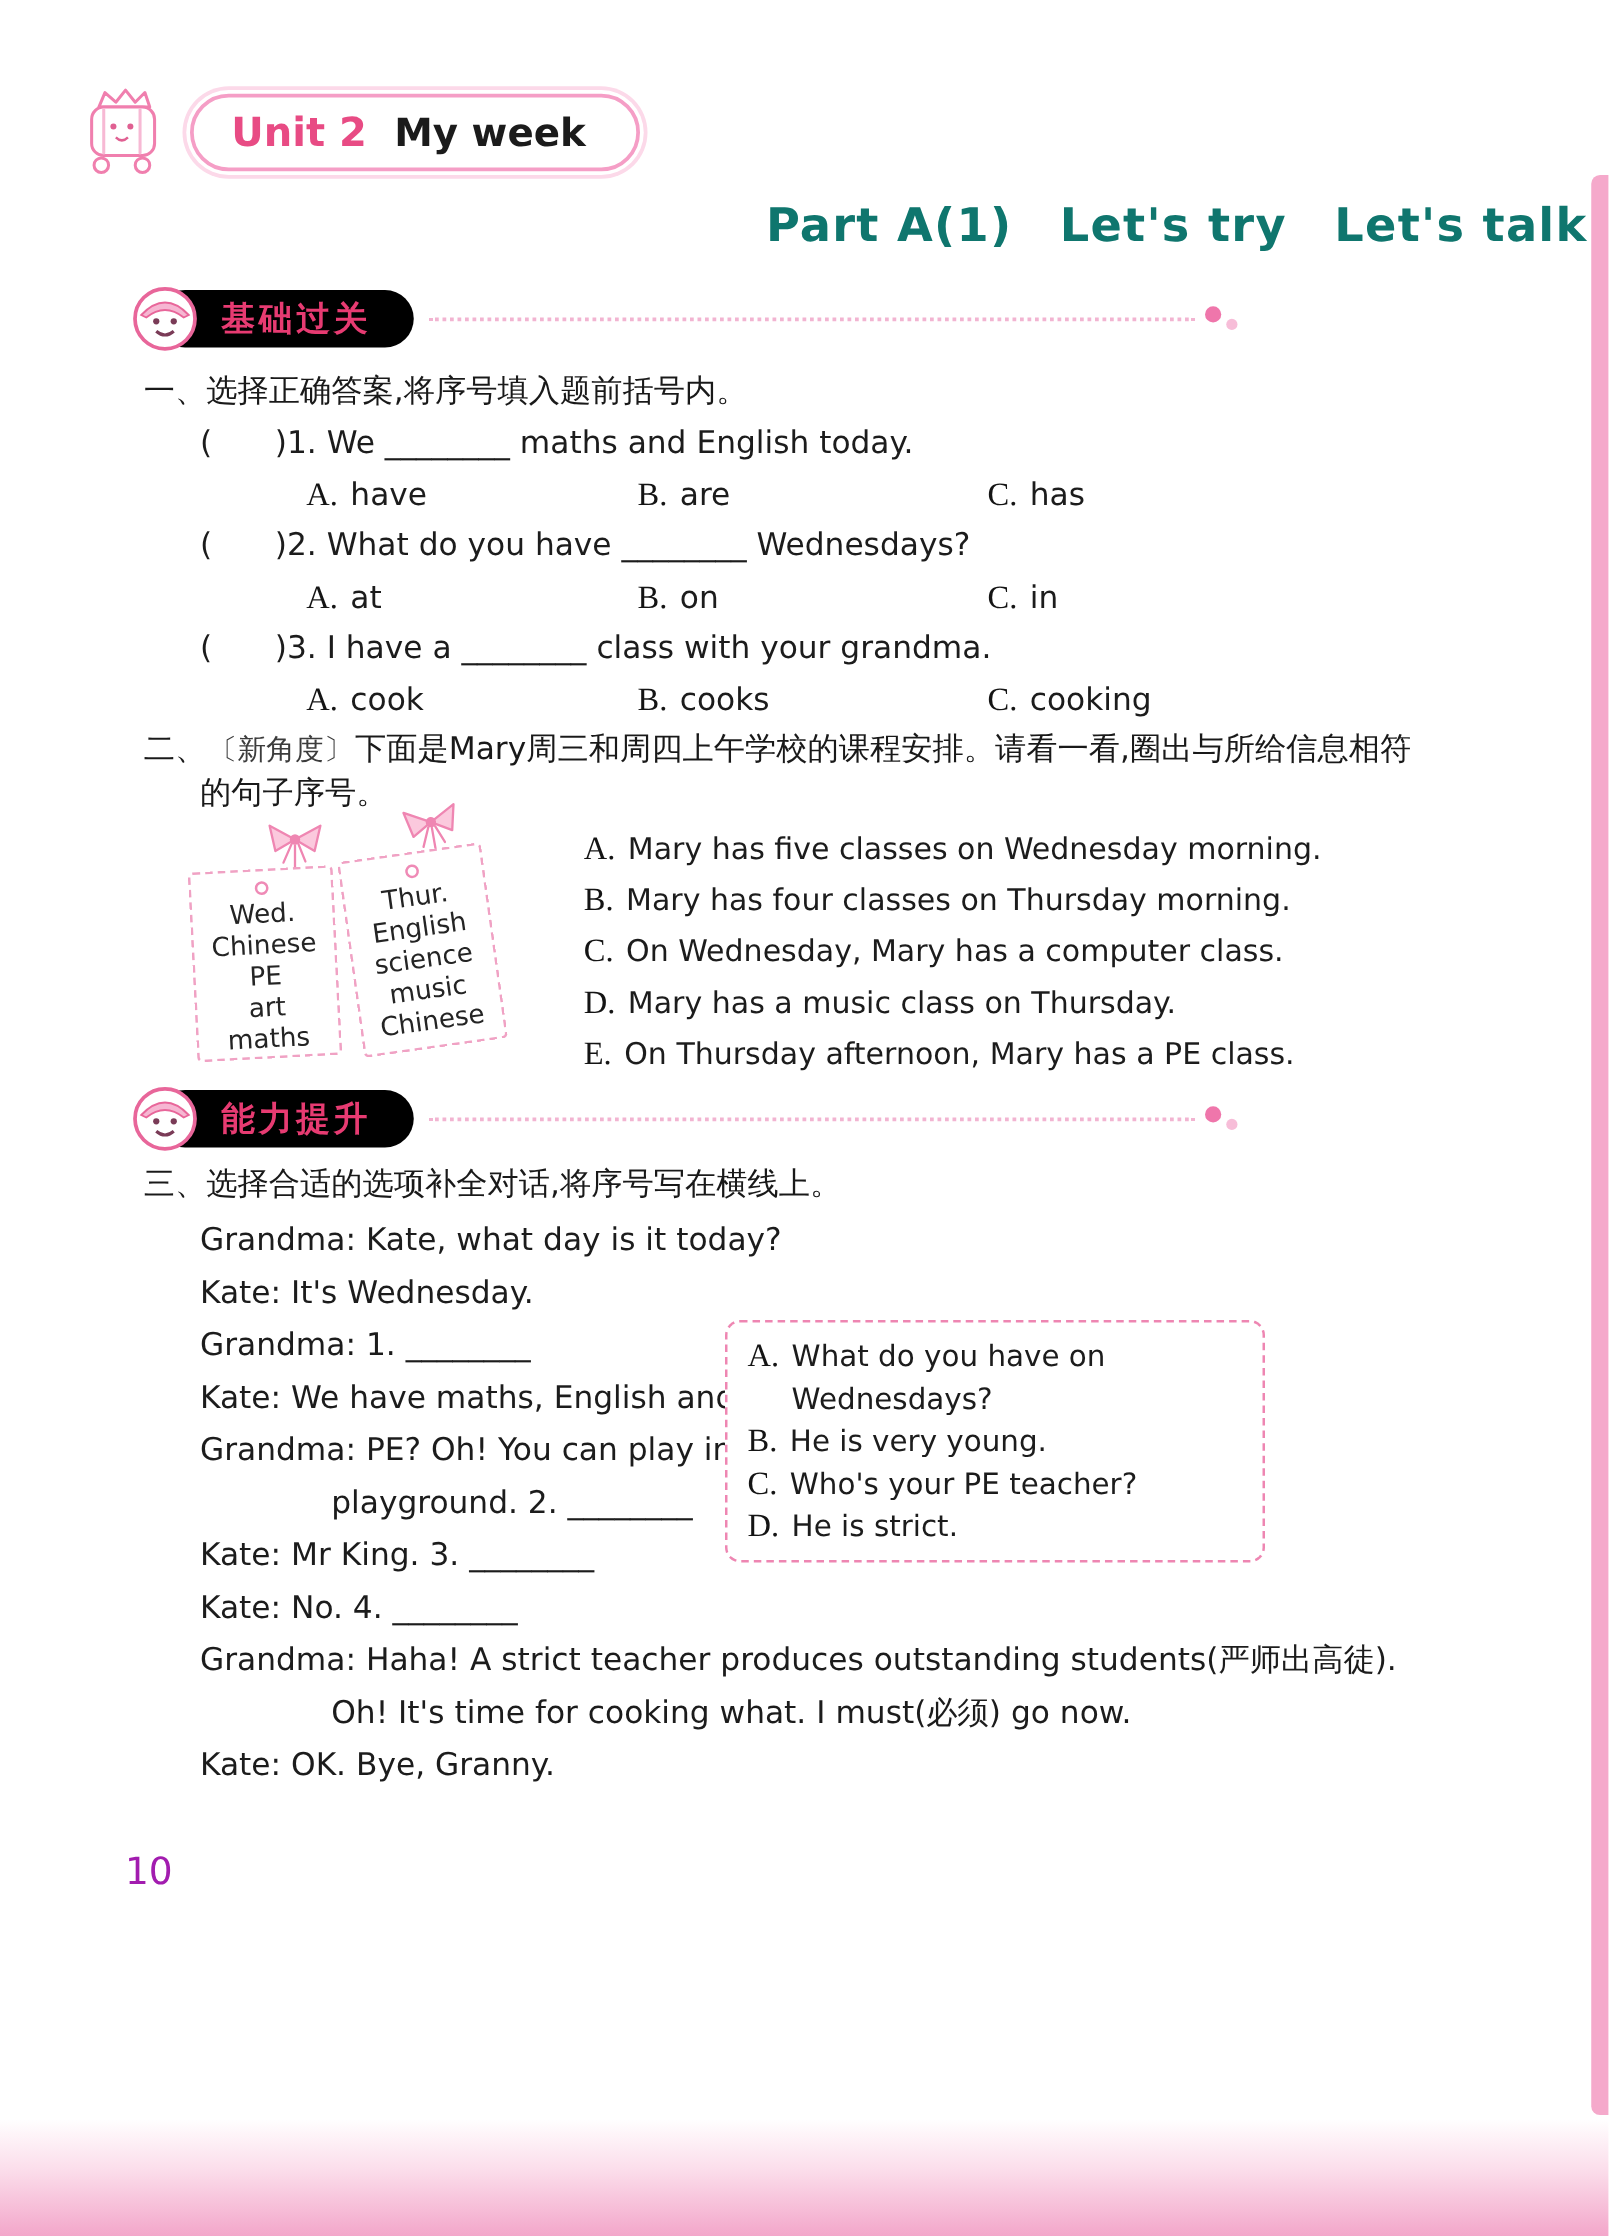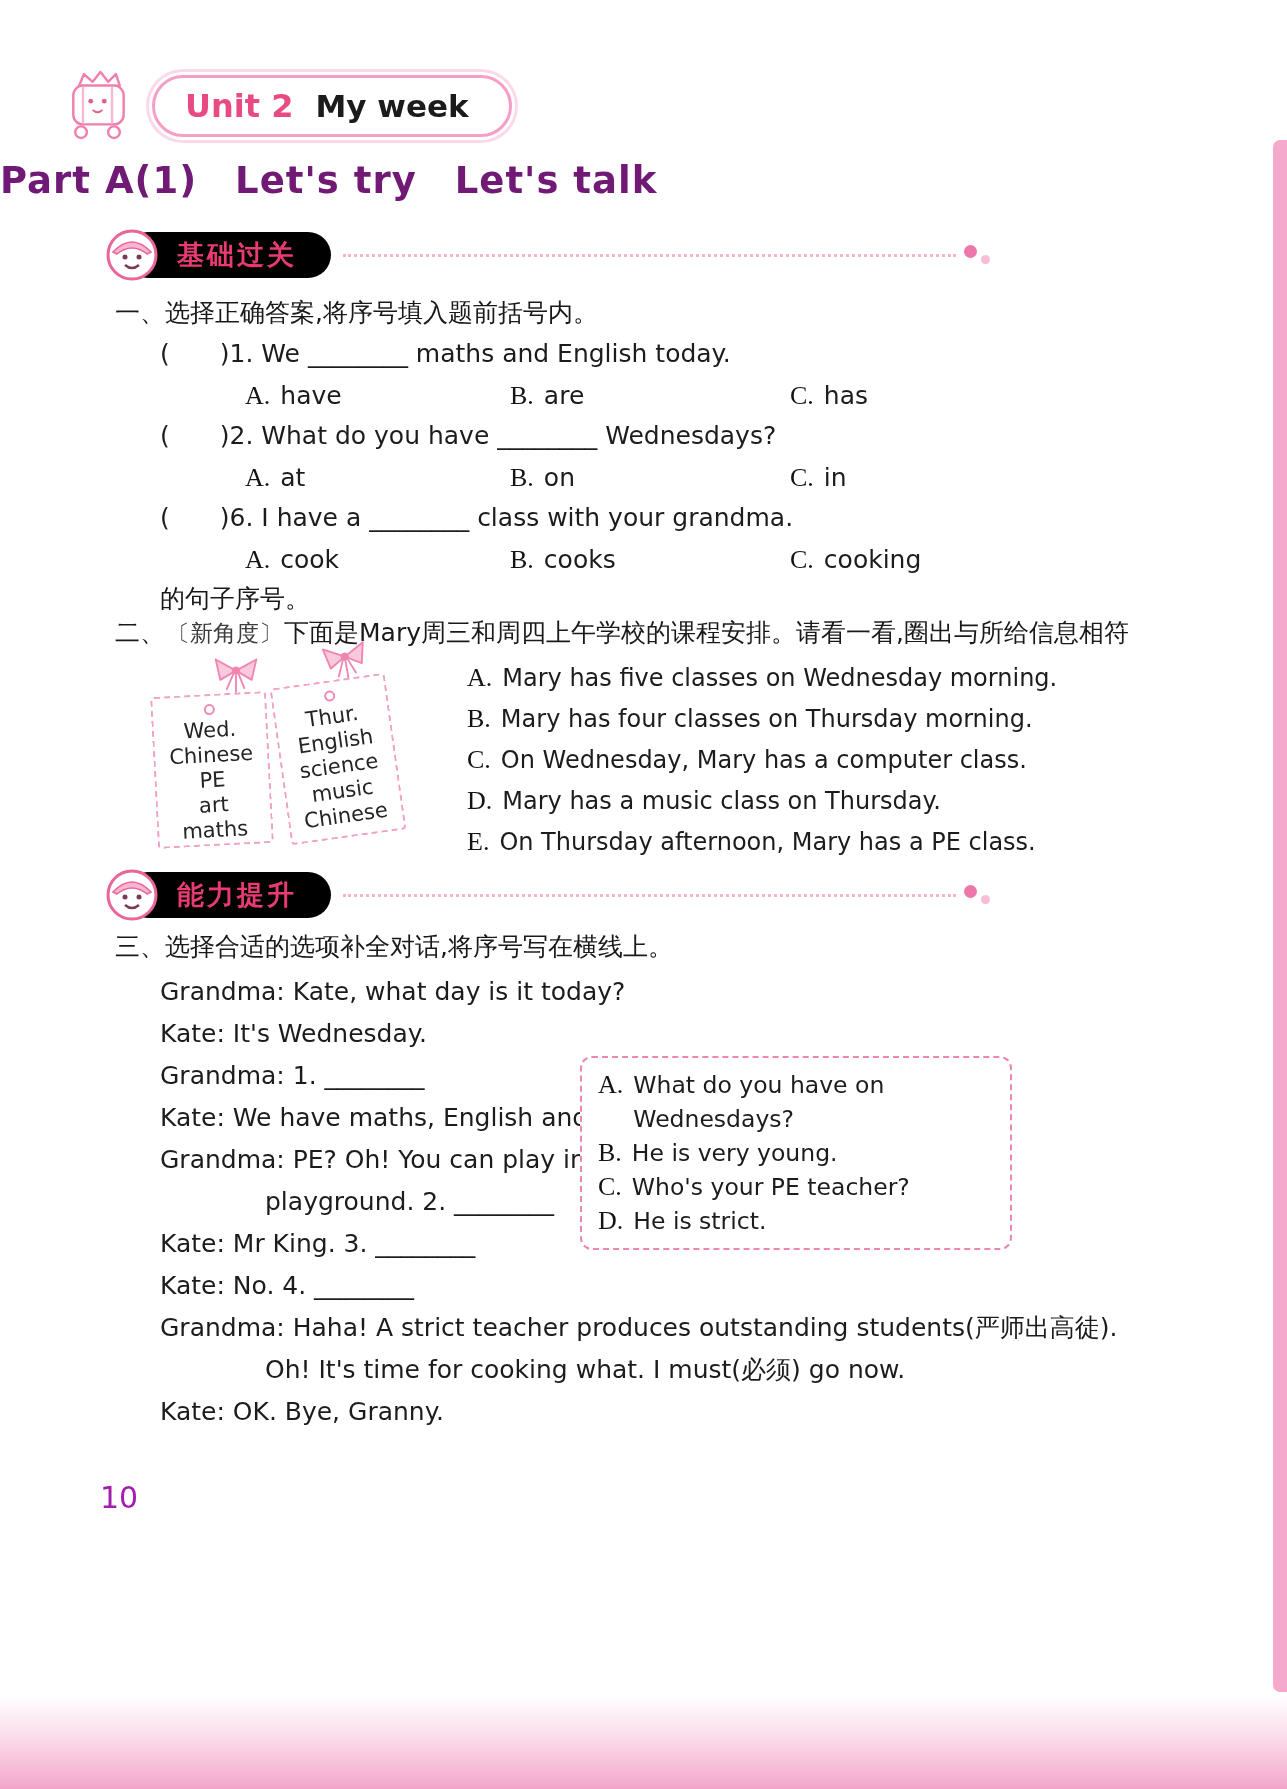--- a/index.html
+++ b/index.html
@@ -17,22 +17,22 @@
 
   
   .unit-row { position:absolute; left:52px; top:68px; display:flex; align-items:center; }
   .mascot { flex:none; margin-right:8px; }
   .unit-badge { border:3px solid #f59ec6; border-radius:36px; padding:9px 40px 9px 30px;
     display:flex; gap:22px; align-items:baseline; background:#fff;
     box-shadow:0 0 0 3px #ffffff, 0 0 0 6px #fcd9e9; }
   .unit-label { color:#e84b84; font-size:32px; font-weight:bold; }
   .unit-title { color:#1b1b1b; font-size:31px; font-weight:bold; }
 
-  .page-title { position:absolute; top:156px; left:0; width:1270px; text-align:left;
-    font-size:37px; font-weight:bold; color:#701a75; letter-spacing:1px; }
+  .page-title { position:absolute; top:156px; left:0; width:1270px; text-align:right;
+    font-size:37px; font-weight:bold; color:#0f766e; letter-spacing:1px; }
 
   
   .section-header { position:absolute; left:105px; width:885px; display:flex; align-items:center; }
   .sh-basic { top:228px; }
   .sh-ability { top:868px; }
   .sec-icon { position:relative; z-index:2; flex:none; }
   .sec-pill { background:#000000; border-radius:24px; margin-left:-34px; height:46px;
     display:flex; align-items:center; padding:0 34px 0 52px;
     font-size:27px; font-weight:bold; color:#e73b72; letter-spacing:3px; }
   .sec-dots { flex:1; border-top:3px dotted #f2b4d1; margin:0 8px 0 12px; }
@@ -156,42 +156,42 @@
       <div class="opt">
           <span class="opt-letter">B.</span>
           <span class="opt-text">on</span>
         </div>
       <div class="opt">
           <span class="opt-letter">C.</span>
           <span class="opt-text">in</span>
         </div>
     </div>
 
-    <div class="q-line">(　　)6. I have a ________ class with your grandma.</div>
+    <div class="q-line">(　　)3. I have a ________ class with your grandma.</div>
     <div class="q-opts">
       <div class="opt">
           <span class="opt-letter">A.</span>
           <span class="opt-text">cook</span>
         </div>
       <div class="opt">
           <span class="opt-letter">B.</span>
           <span class="opt-text">cooks</span>
         </div>
       <div class="opt">
           <span class="opt-letter">C.</span>
           <span class="opt-text">cooking</span>
         </div>
     </div>
   </div>
 
   <div class="part part2">
-    <div class="intro cont2">的句子序号。</div>
     <div class="intro">
       <span>二、</span><span class="angle-tag">〔新角度〕</span><span>下面是Mary周三和周四上午学校的课程安排。请看一看,圈出与所给信息相符</span>
     </div>
+    <div class="intro cont2">的句子序号。</div>
 
     <div class="part2-body">
       <div class="tags-wrap">
         <svg class="bow bow-left" viewBox="0 0 60 52" width="56" height="48">
           <path d="M30 18 L8 6 L13 28 Z" fill="#fbc9dd" stroke="#ef86b2" stroke-width="2" stroke-linejoin="round"></path>
           <path d="M30 18 L52 6 L47 28 Z" fill="#fbc9dd" stroke="#ef86b2" stroke-width="2" stroke-linejoin="round"></path>
           <circle cx="30" cy="18" r="4.5" fill="#ef86b2"></circle>
           <path d="M27 22 L20 38 M33 22 L39 37 M30 23 L30 46" stroke="#ef86b2" stroke-width="2" fill="none" stroke-linecap="round"></path>
         </svg>
         <svg class="bow bow-right" viewBox="0 0 60 52" width="56" height="48">

